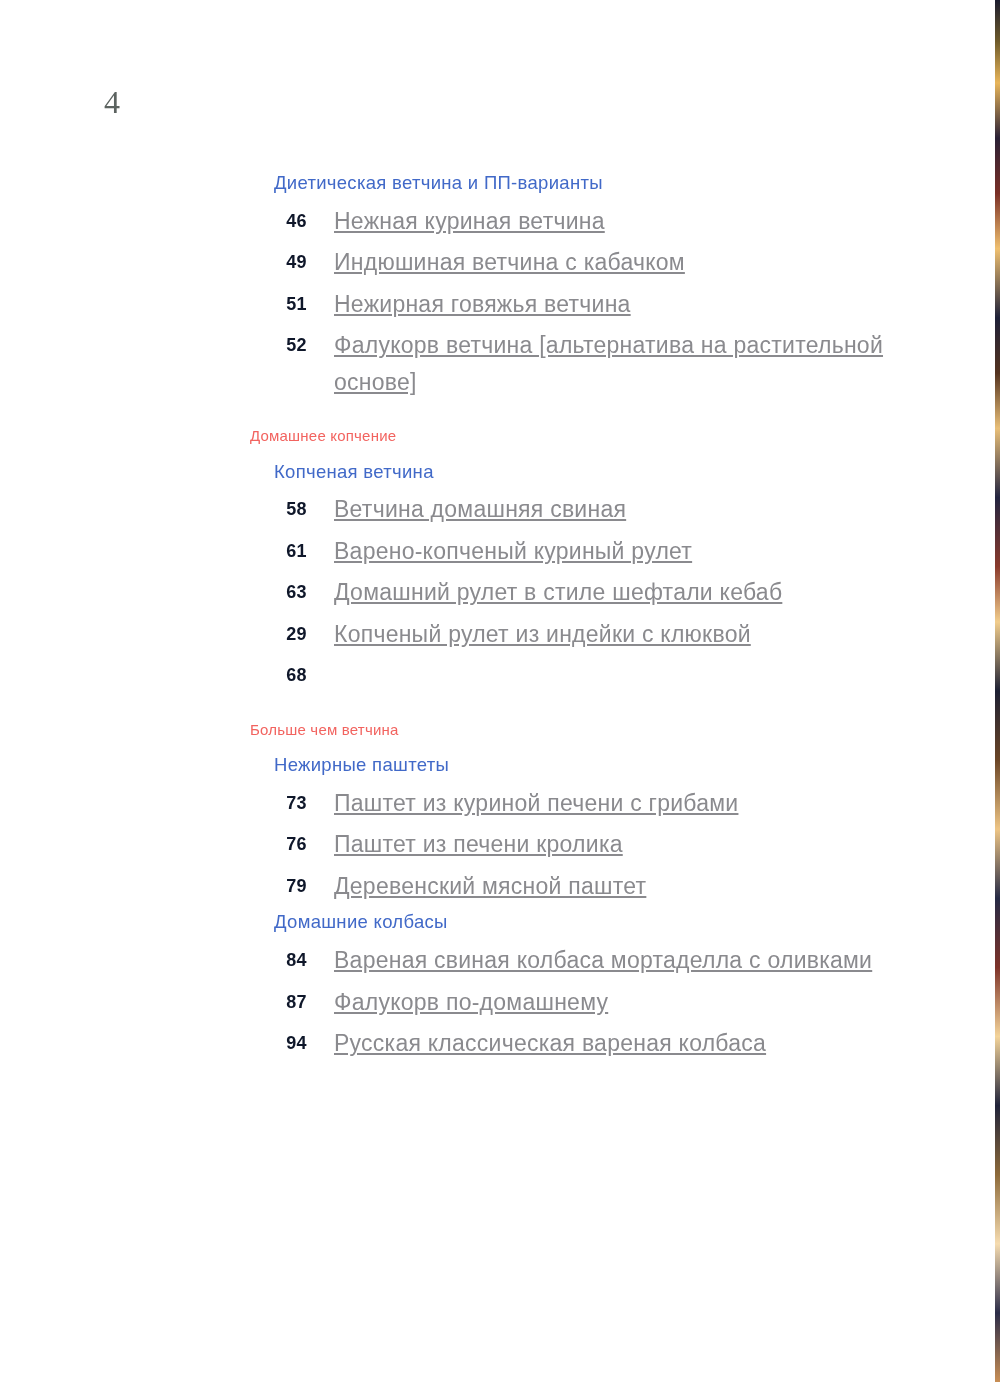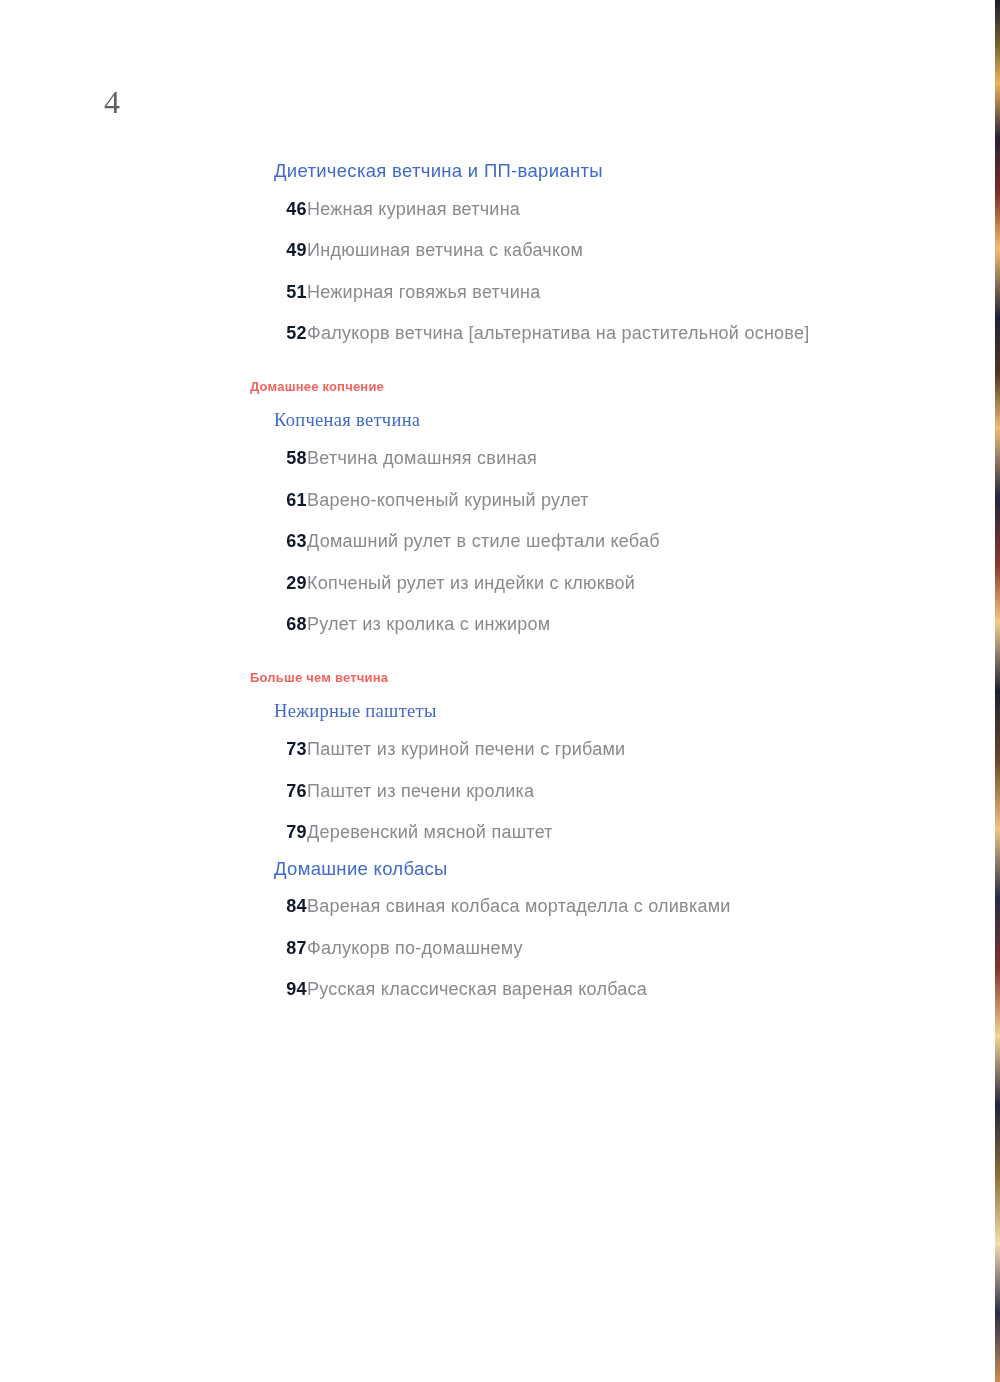--- a/index.html
+++ b/index.html
@@ -63,45 +63,44 @@
       #f6dcb0 90%,
       #2b2c48 95%,
       #c98f55 100%
     );
   }
 
   
   .toc {
     position: absolute;
     left: 250px;
-    top: 158px;
+    top: 170px;
     width: 690px;
   }
 
   .chapter-title {
     color: #f2635f;
-    font-size: 13px;
-    font-weight: 700;
+    font-size: 15px;
+    font-weight: 400;
     letter-spacing: 0.2px;
     margin: 26px 0 4px 0;
     line-height: 1.35;
   }
 
   .section-title {
     color: #4169c8;
     font-size: 18.5px;
     font-weight: 400;
     letter-spacing: 0.3px;
     margin: 0 0 6px 24px;
     line-height: 1.45;
   }
 
   .chapter-title + .section-title {
     margin-top: 12px;
-    font-family: Liberation Serif, serif;
   }
 
   .entries {
     margin: 0;
     padding: 0;
     list-style: none;
   }
 
   .entry {
     display: flex;
@@ -116,24 +115,26 @@
     text-align: right;
     color: #0f172a;
     font-size: 18px;
     font-weight: 700;
     letter-spacing: 0.4px;
     padding-right: 0;
   }
 
   .entry-label {
     flex: 1 1 auto;
+    margin-left: 27px;
     color: #8a8a8e;
-    font-size: 18px;
+    font-size: 23px;
     font-weight: 400;
     letter-spacing: 0.25px;
+    text-decoration: underline;
   }
 
   
   .entry-label.wrap {
     line-height: 36.5px;
     max-width: 560px;
   }
 
   .group {
     margin-bottom: 2px;
@@ -187,21 +188,20 @@
         <li class="entry">
           <span class="entry-page">63</span>
           <span class="entry-label">Домашний рулет в стиле шефтали кебаб</span>
         </li>
         <li class="entry">
           <span class="entry-page">29</span>
           <span class="entry-label">Копченый рулет из индейки с клюквой</span>
         </li>
         <li class="entry">
           <span class="entry-page">68</span>
-          <span class="entry-label">Рулет из кролика с инжиром</span>
         </li>
       </ul>
     </div>
 
     <div class="group">
       <div class="chapter-title">Больше чем ветчина</div>
       <div class="section-title">Нежирные паштеты</div>
       <ul class="entries">
         <li class="entry">
           <span class="entry-page">73</span>

